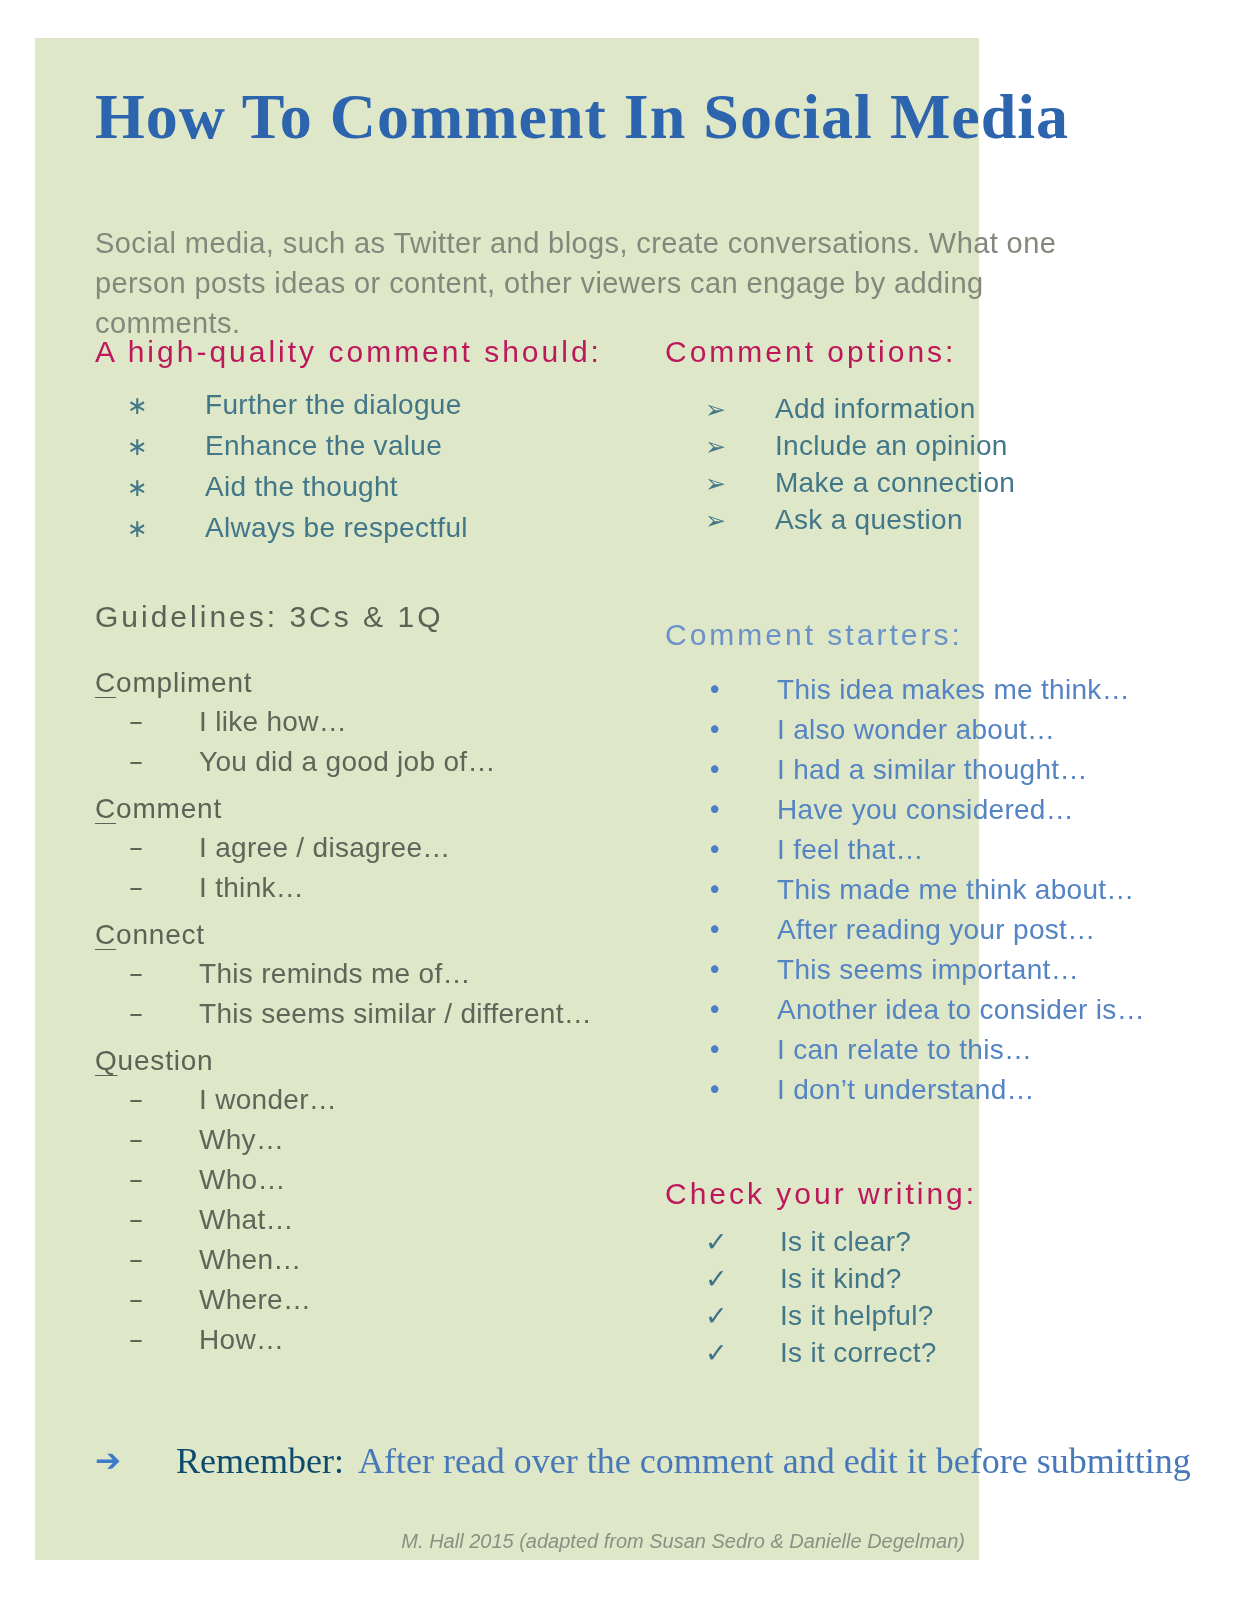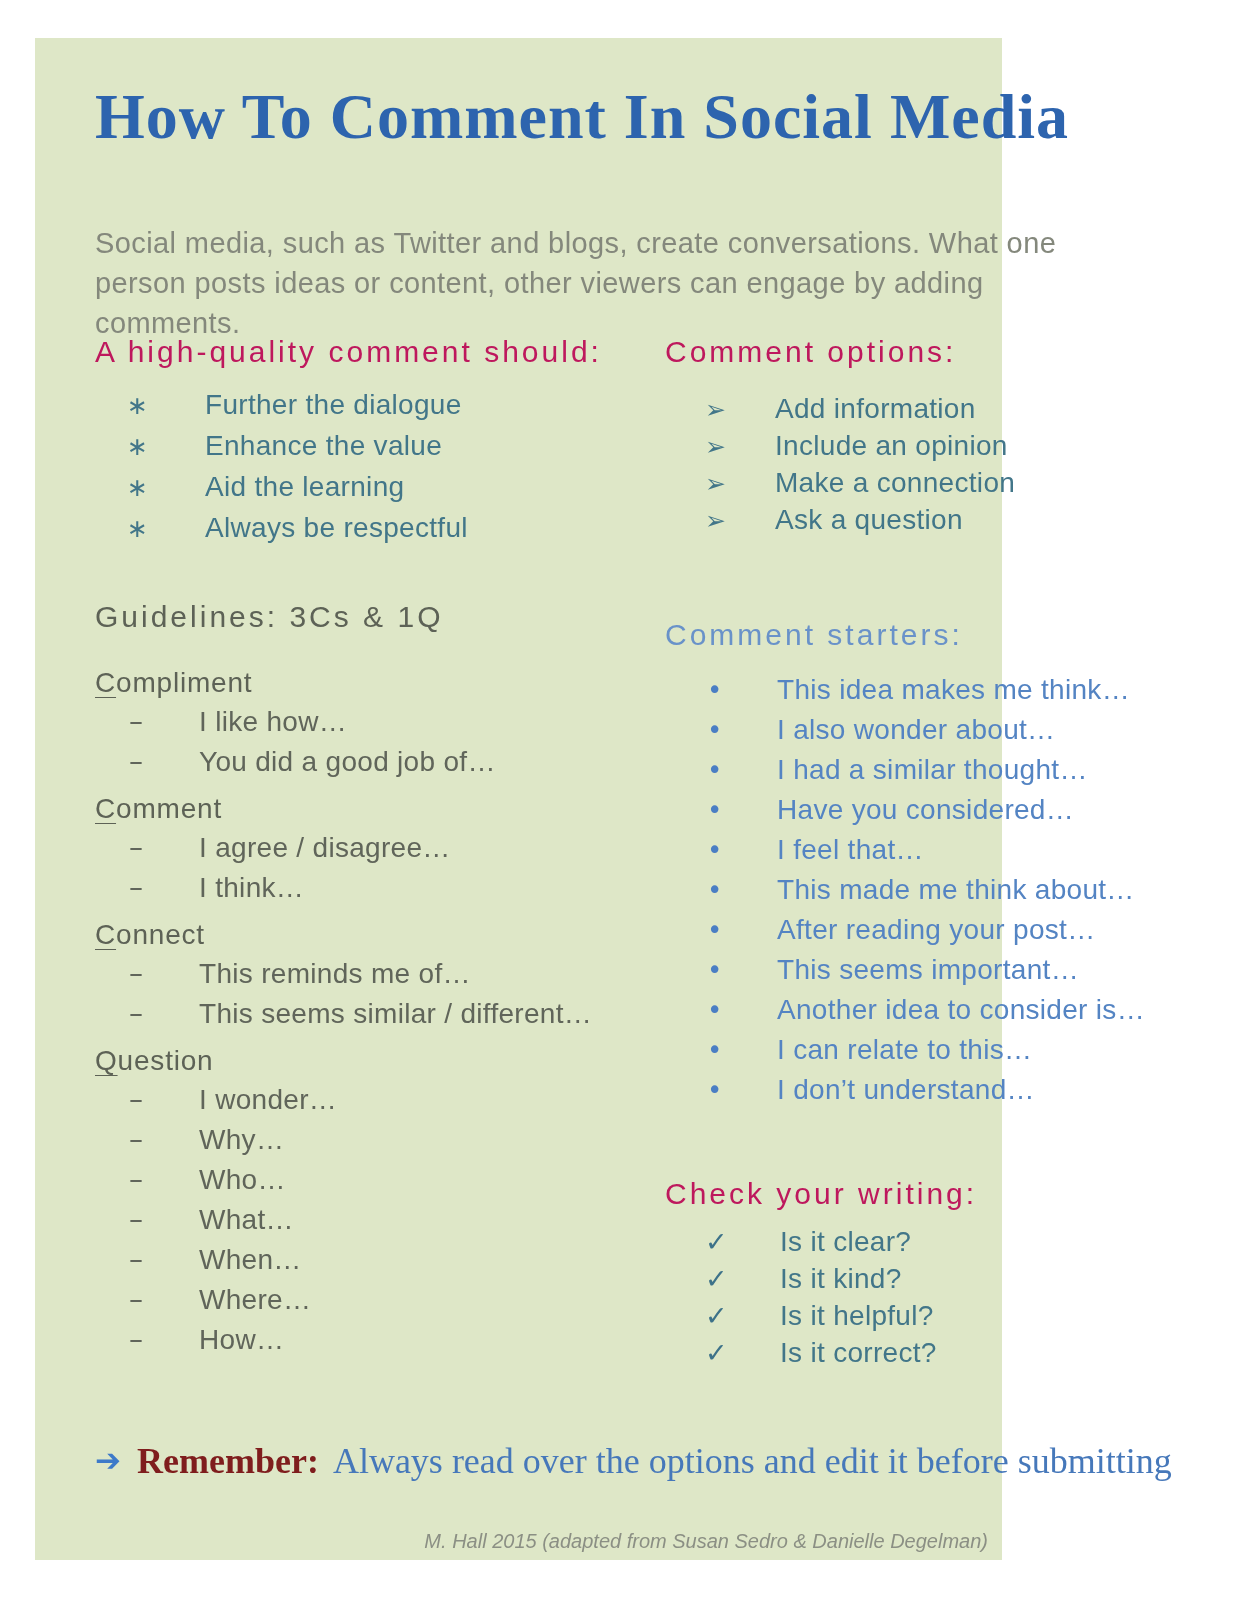--- a/index.html
+++ b/index.html
@@ -6,21 +6,20 @@
   body {
     width:1236px; height:1600px; position:relative;
     background:#ffffff;
     font-family:"Liberation Sans", sans-serif;
     overflow:hidden;
   }
   .poster {
     position:absolute; left:35px; top:38px;
     width:944px; height:1522px;
     background:#dee7c7;
-    padding-left:23px;
   }
   .page-title {
     position:absolute; left:60px; top:42px; width:1060px;
     margin:0;
     font-family:"Liberation Serif", serif;
     font-weight:bold;
     font-size:64px;
     letter-spacing:1px;
     color:#2d64ae;
     white-space:nowrap;
@@ -84,21 +83,21 @@
     display:flex; align-items:baseline;
     font-family:"Liberation Serif", serif;
     white-space:nowrap;
   }
   .remember-arrow {
     font-family:"DejaVu Sans", sans-serif;
     font-size:31px; font-weight:bold; color:#3d7ac9;
     margin-right:16px;
     position:relative; top:-2px;
   }
-  .remember-label { font-size:36px; font-weight:bold; color:#7f1d1d; }
+  .remember-label { font-size:36px; font-weight:normal; color:#0c4a6e;margin-left:39px; }
   .remember-text  { font-size:36px; color:#4678ba; margin-left:14px; }
 
   .credit {
     position:absolute; right:14px; bottom:7px;
     font-size:20px; font-style:italic;
     color:#8b8f84;
   }
 </style>
 </head>
 <body>
@@ -115,21 +114,21 @@
       <div class="row">
         <span class="glyph">∗</span>
         <span class="txt">Further the dialogue</span>
       </div>
       <div class="row">
         <span class="glyph">∗</span>
         <span class="txt">Enhance the value</span>
       </div>
       <div class="row">
         <span class="glyph">∗</span>
-        <span class="txt">Aid the learning</span>
+        <span class="txt">Aid the thought</span>
       </div>
       <div class="row">
         <span class="glyph">∗</span>
         <span class="txt">Always be respectful</span>
       </div>
     </div>
   </div>
 
   <div class="sec-options">
     <div class="sec-header teal-h">Comment options:</div>
@@ -304,18 +303,18 @@
       <div class="row">
         <span class="glyph">✓</span>
         <span class="txt">Is it correct?</span>
       </div>
     </div>
   </div>
 
   <div class="remember">
     <span class="remember-arrow">➔</span>
     <span class="remember-label">Remember:</span>
-    <span class="remember-text">Always read over the options and edit it before submitting</span>
+    <span class="remember-text">After read over the comment and edit it before submitting</span>
   </div>
 
   <div class="credit">M. Hall 2015 (adapted from Susan Sedro &amp; Danielle Degelman)</div>
 
 </div>
 
 </body></html>

